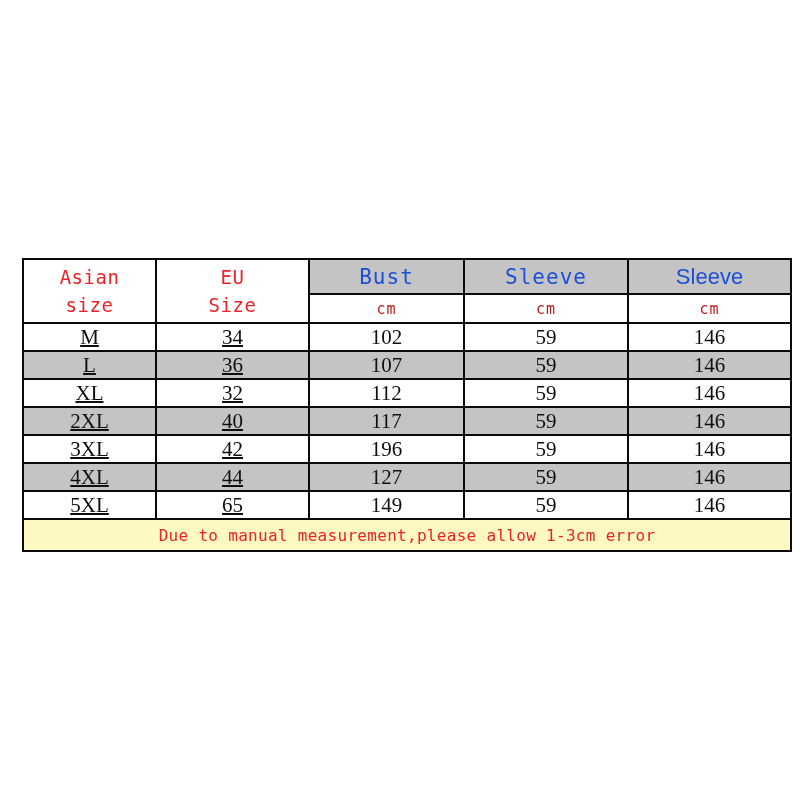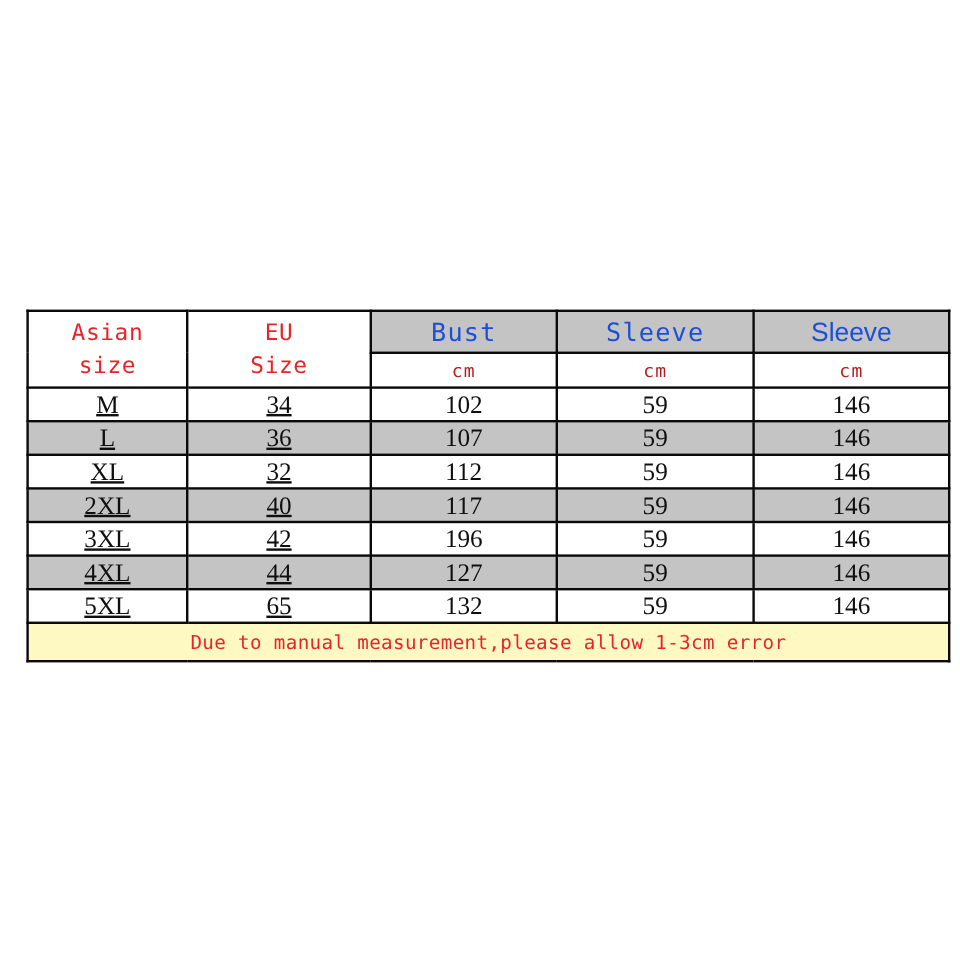--- a/index.html
+++ b/index.html
@@ -190,21 +190,21 @@
       <tr class="data-row shaded">
         <td class="sz"><span>4XL</span></td>
         <td class="sz"><span>44</span></td>
         <td>127</td>
         <td>59</td>
         <td>146</td>
       </tr>
       <tr class="data-row">
         <td class="sz"><span>5XL</span></td>
         <td class="sz"><span>65</span></td>
-        <td>132</td>
+        <td>149</td>
         <td>59</td>
         <td>146</td>
       </tr>
       <tr>
         <td class="note" colspan="5">Due to manual measurement,please allow 1-3cm error</td>
       </tr>
     </tbody>
   </table>
 </div>
 

